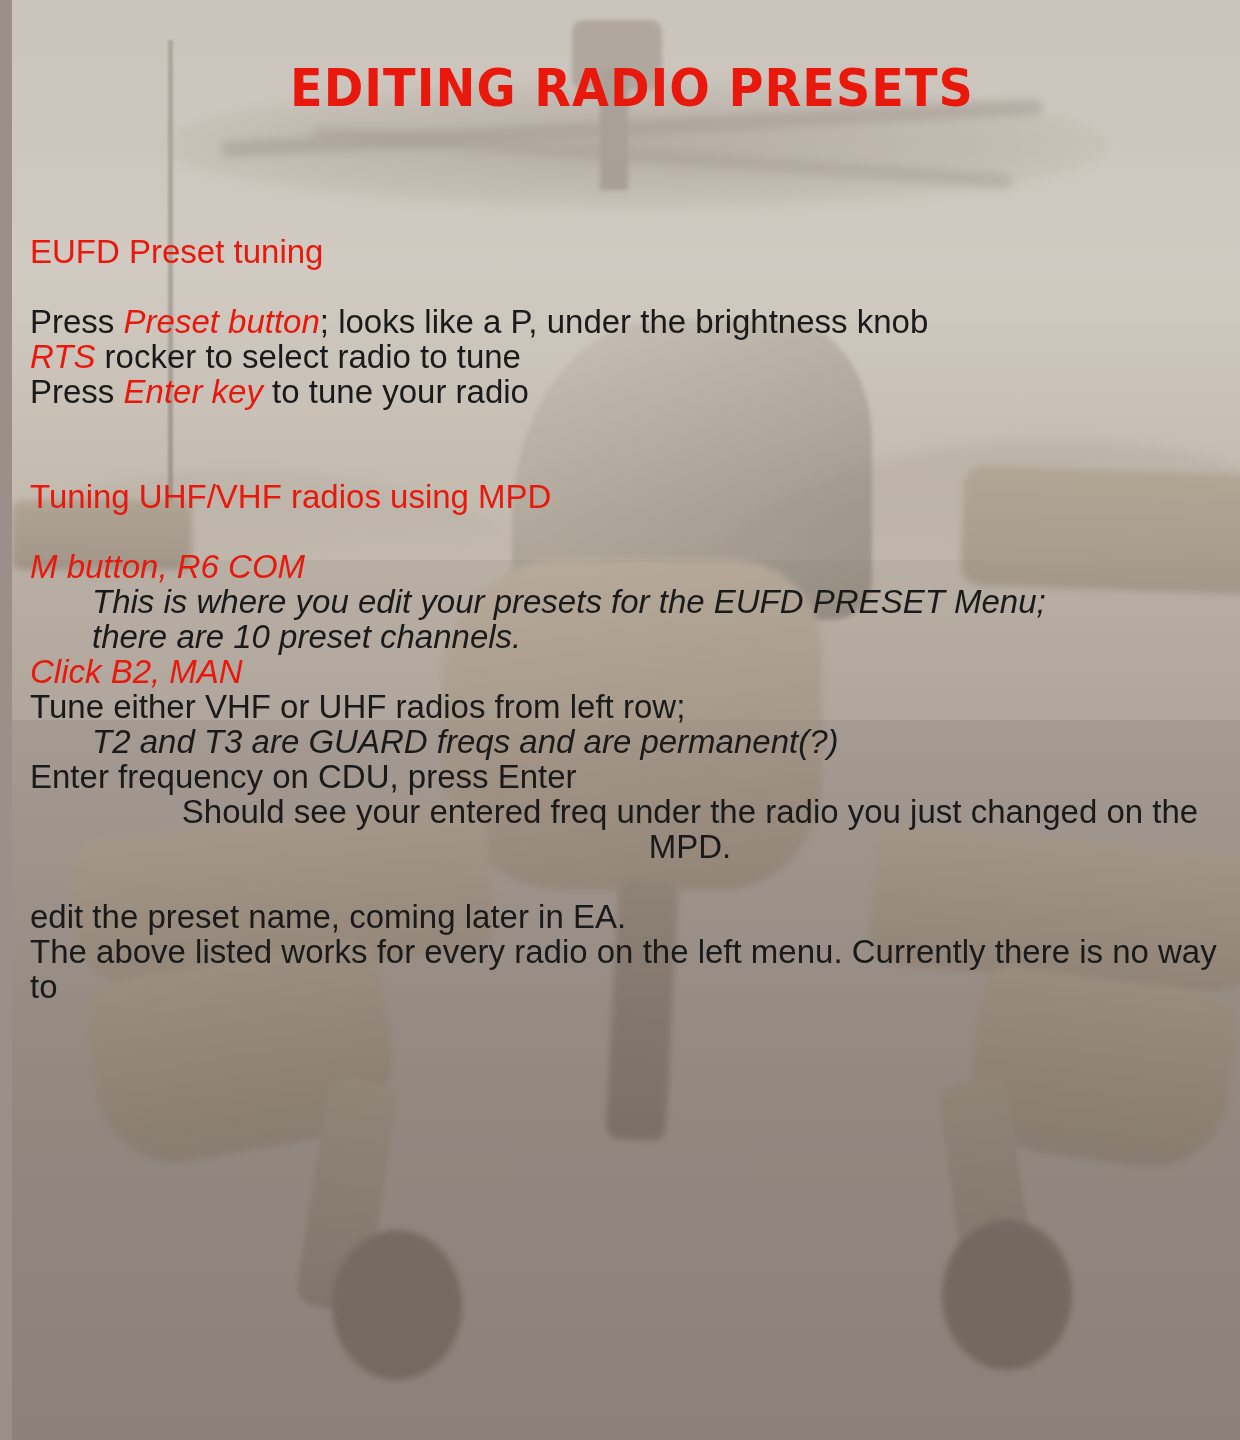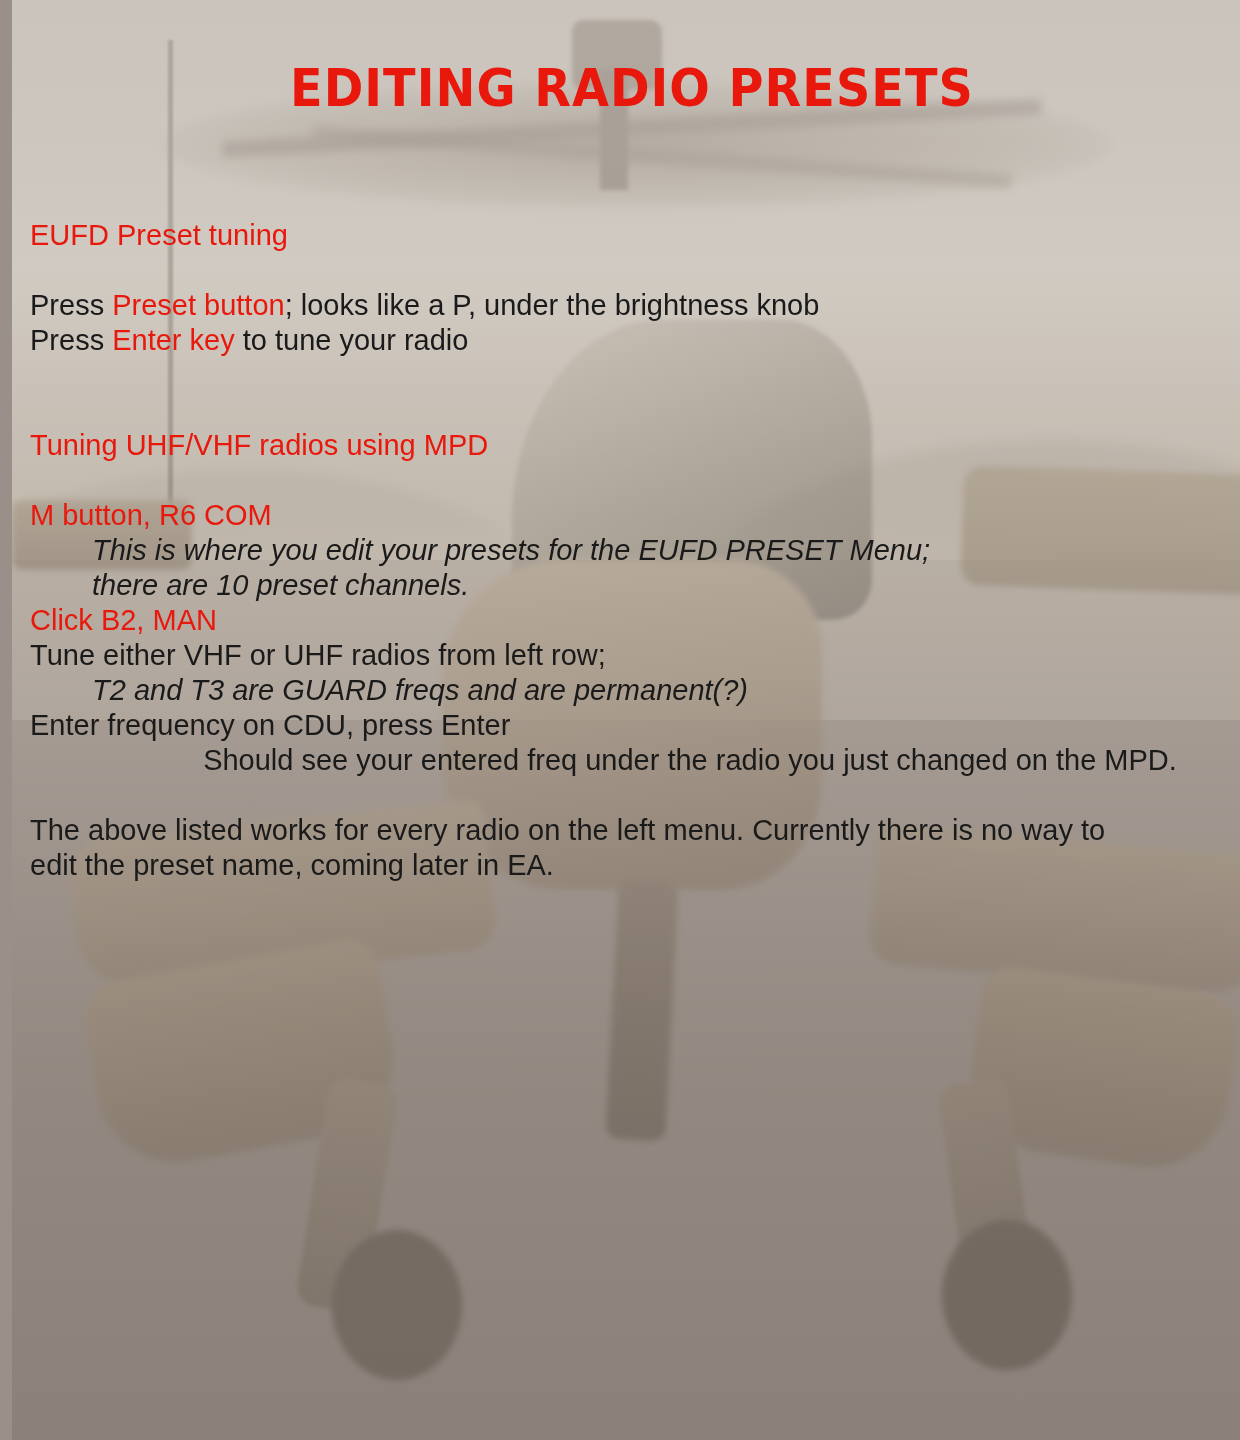--- a/index.html
+++ b/index.html
@@ -222,29 +222,29 @@
     font-weight: bold;
     letter-spacing: 1px;
     font-family: "DejaVu Sans", sans-serif;
     font-stretch: condensed;
     transform: scaleX(1.02);
   }
 
   .body-block {
     position: absolute;
     left: 18px;
-    top: 218px;
+    top: 234px;
     width: 1190px;
-    font-size: 29px;
+    font-size: 33px;
     line-height: 35px;
     color: #1a1a1a;
   }
   .line { white-space: pre-wrap; min-height: 35px; }
   .heading { color: #e8180c; }
-  .red { color: #e8180c; }
+  .red { color: #e8180c; font-style: italic; }
   .spacer-sm { height: 35px; }
   .spacer-lg { height: 70px; }
   .indent-1 { padding-left: 62px; font-style: italic; }
   .indent-2 { padding-left: 130px; text-align: center; }
 </style>
 </head>
 <body>
 
 <div id="page">
 
@@ -281,31 +281,32 @@
 
     <div class="fade-overlay"></div>
   </div>
 
   <div class="content">
     <div class="title">EDITING RADIO PRESETS</div>
     <div class="body-block">
         <div class="line heading">EUFD Preset tuning</div>
         <div class="spacer-sm"></div>
         <div class="line"><span>Press </span><span class="red">Preset button</span><span>; looks like a P, under the brightness knob</span></div>
+        <div class="line"><span class="red">RTS</span><span> rocker to select radio to tune</span></div>
         <div class="line"><span>Press </span><span class="red">Enter key</span><span> to tune your radio</span></div>
         <div class="spacer-lg"></div>
         <div class="line heading">Tuning UHF/VHF radios using MPD</div>
         <div class="spacer-sm"></div>
         <div class="line"><span class="red">M button, R6 COM</span></div>
         <div class="line indent-1"><span>This is where you edit your presets for the EUFD PRESET Menu;</span></div>
         <div class="line indent-1"><span>there are 10 preset channels.</span></div>
         <div class="line"><span class="red">Click B2, MAN</span></div>
         <div class="line"><span>Tune either VHF or UHF radios from left row;</span></div>
         <div class="line indent-1"><span>T2 and T3 are GUARD freqs and are permanent(?)</span></div>
         <div class="line"><span>Enter frequency on CDU, press Enter</span></div>
         <div class="line indent-2"><span>Should see your entered freq under the radio you just changed on the MPD.</span></div>
         <div class="spacer-sm"></div>
+        <div class="line"><span>edit the preset name, coming later in EA.</span></div>
         <div class="line"><span>The above listed works for every radio on the left menu. Currently there is no way to</span></div>
-        <div class="line"><span>edit the preset name, coming later in EA.</span></div>
       </div>
   </div>
 
 </div>
 
 </body></html>

